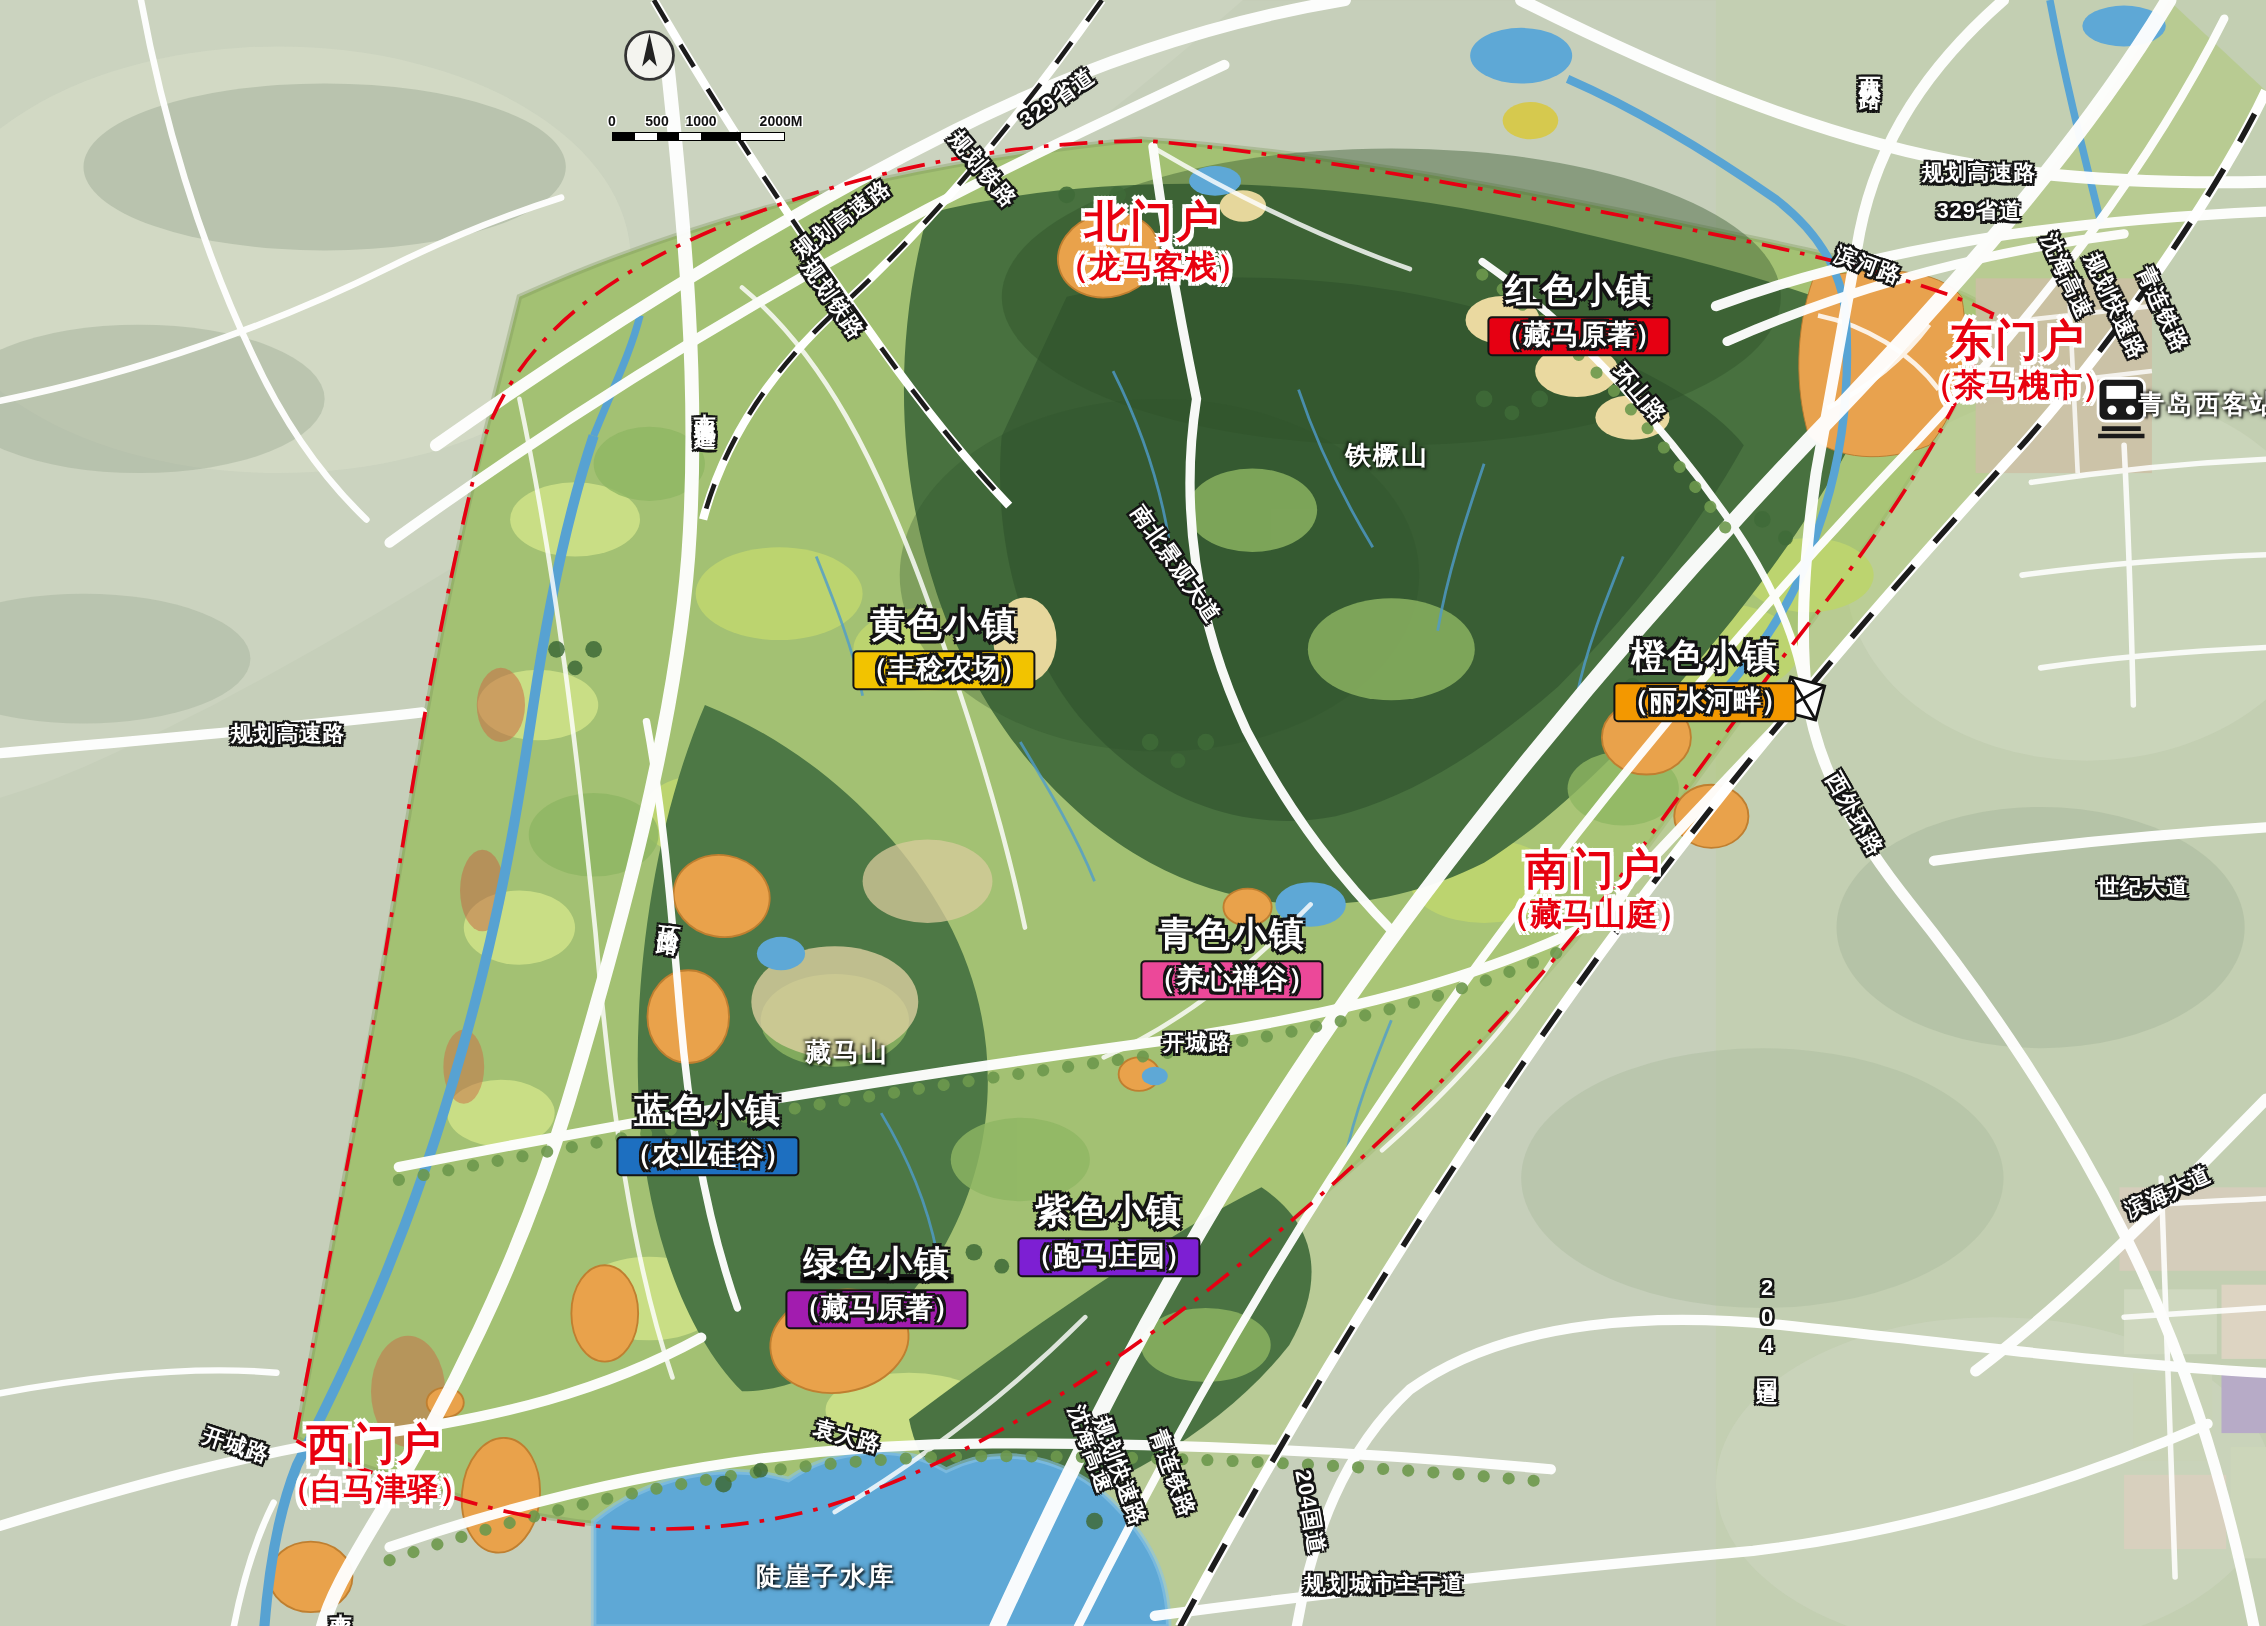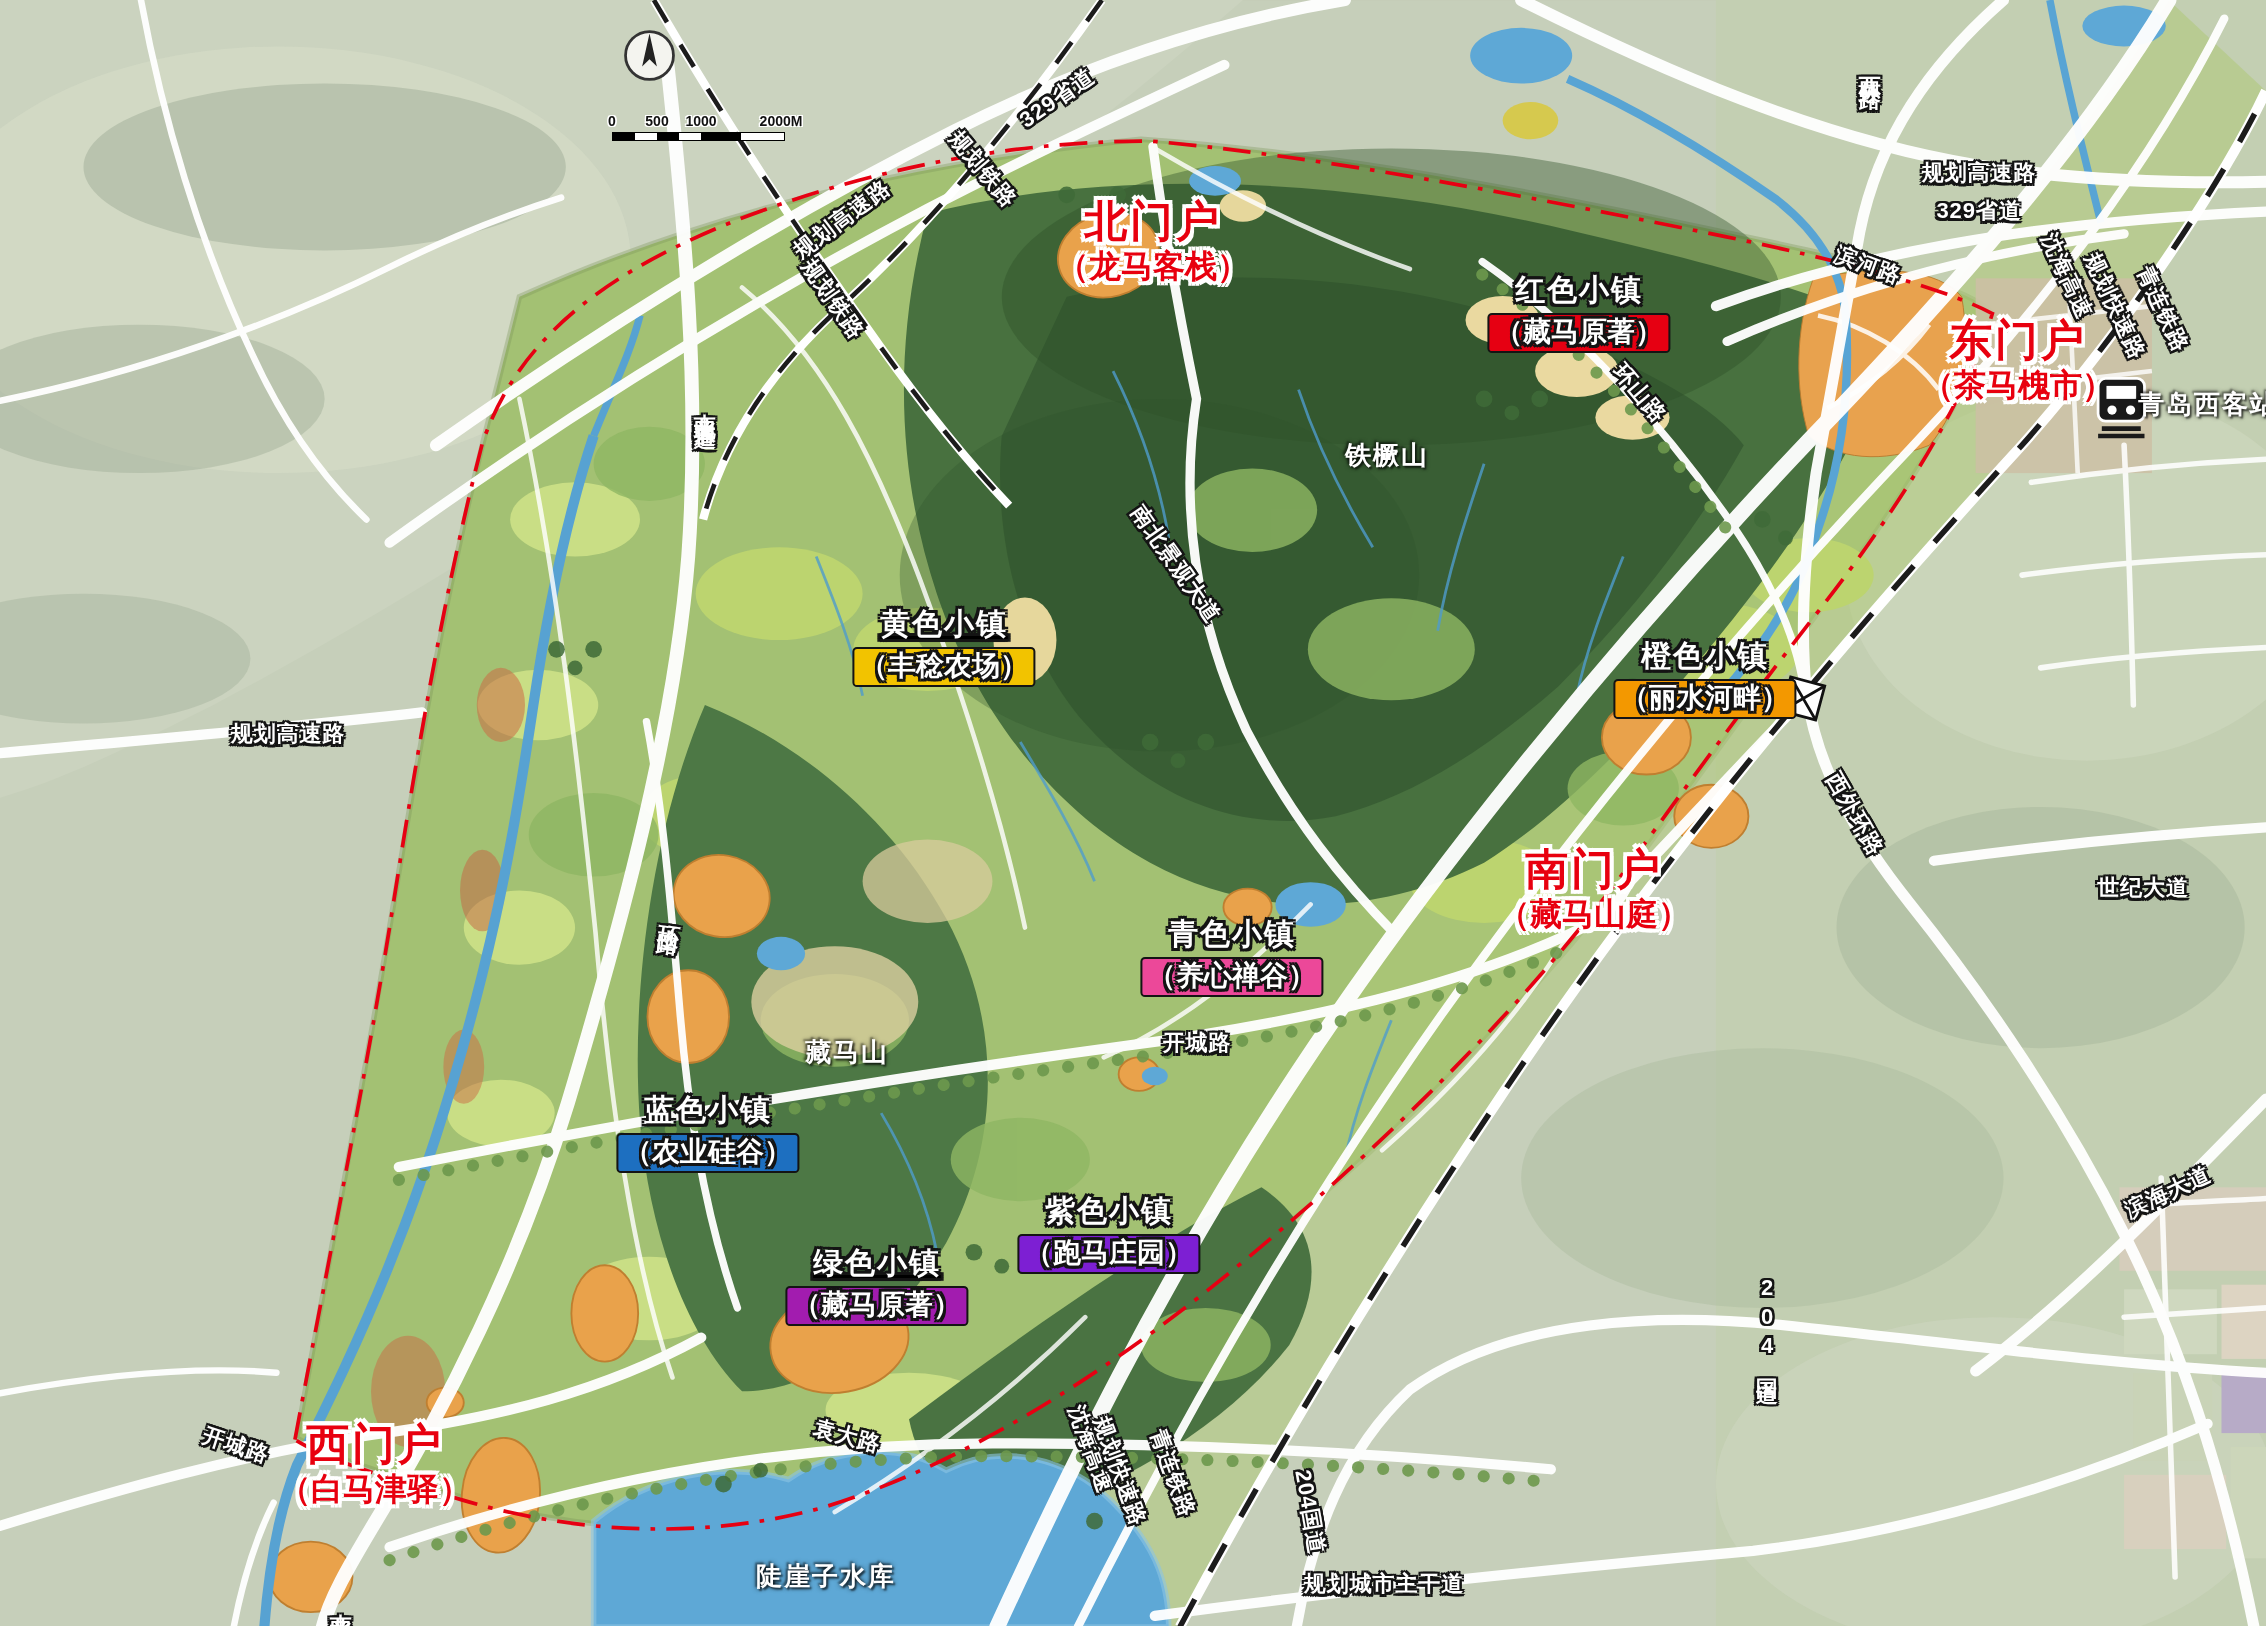--- a/index.html
+++ b/index.html
@@ -7,21 +7,21 @@
          font-family:"Liberation Sans","DejaVu Sans",sans-serif;}
   #map-art{position:absolute;left:0;top:0;}
   #label-layer{position:absolute;left:0;top:0;width:100%;height:100%;}
   .lbl{position:absolute;white-space:nowrap;font-weight:bold;text-align:center;line-height:1.15;}
   
   .o-k{color:#fff;text-shadow:-2.8px -2.8px 0 #141414,2.8px -2.8px 0 #141414,-2.8px 2.8px 0 #141414,2.8px 2.8px 0 #141414,-2.8px 0 0 #141414,2.8px 0 0 #141414,0 -2.8px 0 #141414,0 2.8px 0 #141414;}
   
   .o-w{color:#e8000f;text-shadow:-3.7px -3.7px 0 #fff,3.7px -3.7px 0 #fff,-3.7px 3.7px 0 #fff,3.7px 3.7px 0 #fff,-3.7px 0 0 #fff,3.7px 0 0 #fff,0 -3.7px 0 #fff,0 3.7px 0 #fff;}
   .gate-t{font-size:43px;letter-spacing:2.8px;}
   .gate-s{font-size:32px;margin-top:1.9px;}
-  .town-t{font-size:30px;letter-spacing:1.9px;}
+  .town-t{font-size:35px;letter-spacing:1.9px;}
   .town-s{display:inline-block;font-size:28px;margin-top:5.6px;padding:0.9px 5.6px 2.8px 5.6px;border:2.8px solid #141414;border-radius:4.6px;}
   .road{font-size:22px;letter-spacing:0.9px;}
   .road .o-k, .road{text-shadow:-2.3px -2.3px 0 #141414,2.3px -2.3px 0 #141414,-2.3px 2.3px 0 #141414,2.3px 2.3px 0 #141414,-2.3px 0 0 #141414,2.3px 0 0 #141414,0 -2.3px 0 #141414,0 2.3px 0 #141414;color:#fff;}
   .place{font-size:26px;color:#fff;letter-spacing:1.9px;
          text-shadow:0 0 5.6px rgba(0,0,0,.8),1.9px 1.9px 1.9px rgba(0,0,0,.6),-1.9px -1.9px 1.9px rgba(0,0,0,.4);}
   .vert{writing-mode:vertical-rl;text-orientation:upright;letter-spacing:3.7px;}
   
   #scalebar{position:absolute;left:612px;top:113px;width:173px;height:33px;}
   #scalebar .ticks{position:relative;height:18.6px;font-size:14px;font-weight:bold;color:#111;
         text-shadow:-1.4px -1.4px 0 #fff,1.4px -1.4px 0 #fff,-1.4px 1.4px 0 #fff,1.4px 1.4px 0 #fff;}
@@ -311,21 +311,21 @@
         <div><span class="town-s o-k" style="background: rgb(230, 0, 18);">（藏马原著）</span></div>
       </div>
       <div class="lbl" style="left: 1705px; top: 679px; transform: translate(-50%, -50%);">
         <div class="town-t o-k">橙色小镇</div>
         <div><span class="town-s o-k" style="background: rgb(243, 152, 0);">（丽水河畔）</span></div>
       </div>
       <div class="lbl" style="left: 1232px; top: 957px; transform: translate(-50%, -50%);">
         <div class="town-t o-k">青色小镇</div>
         <div><span class="town-s o-k" style="background: #ec4899;">（养心禅谷）</span></div>
       </div>
-      <div class="lbl" style="left: 944px; top: 647px; transform: translate(-50%, -50%); text-decoration: underline;">
+      <div class="lbl" style="left: 944px; top: 647px; transform: translate(-50%, -50%);">
         <div class="town-t o-k">黄色小镇</div>
         <div><span class="town-s o-k" style="background: rgb(242, 195, 0);">（丰稔农场）</span></div>
       </div>
       <div class="lbl" style="left: 708px; top: 1133px; transform: translate(-50%, -50%);">
         <div class="town-t o-k">蓝色小镇</div>
         <div><span class="town-s o-k" style="background: rgb(29, 111, 192);">（农业硅谷）</span></div>
       </div>
       <div class="lbl" style="left: 877px; top: 1286px; transform: translate(-50%, -50%); text-decoration: underline;">
         <div class="town-t o-k">绿色小镇</div>
         <div><span class="town-s o-k" style="background: #a21caf;">（藏马原著）</span></div>

